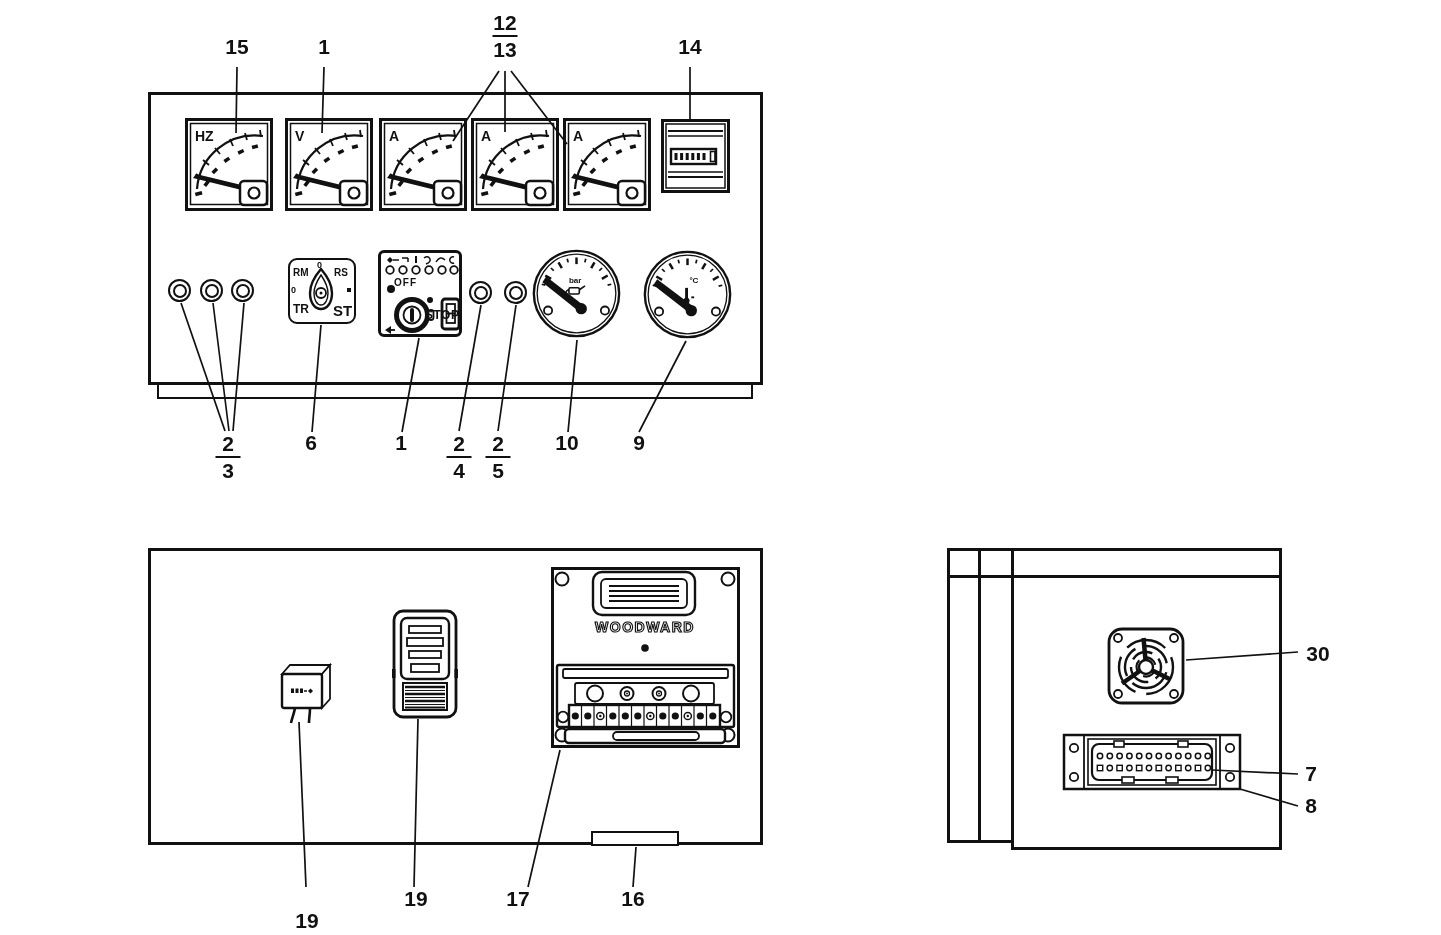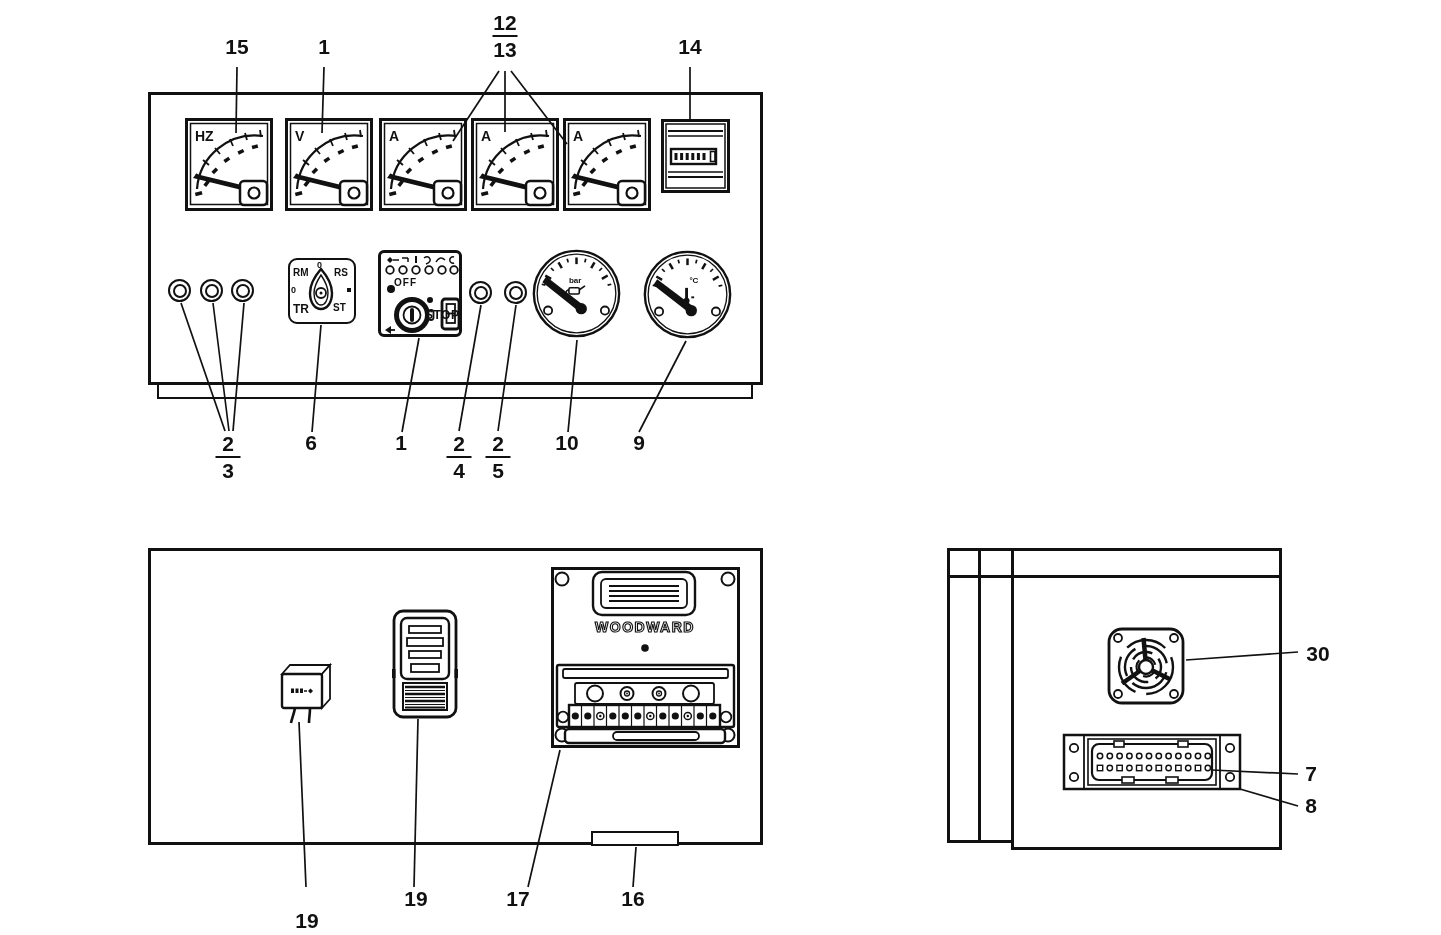--- a/index.html
+++ b/index.html
@@ -196,21 +196,21 @@
       <circle cx="31" cy="33" r="5" fill="#fff" stroke="#111" stroke-width="1.8"></circle>
       <circle cx="31" cy="33" r="1.5" fill="#111"></circle>
       <rect x="57" y="28" width="4" height="4" fill="#111"></rect>
     </svg>
   </div>
   <div class="glabel" style="left:293px;top:267px;font-size:10px">RM</div>
   <div class="glabel" style="left:317px;top:260px;font-size:9px">0</div>
   <div class="glabel" style="left:334px;top:267px;font-size:10px">RS</div>
   <div class="glabel" style="left:291px;top:285px;font-size:9px">0</div>
   <div class="glabel" style="left:293px;top:302px;font-size:12px">TR</div>
-  <div class="glabel" style="left:333px;top:302px;font-size:10px">ST</div>
+  <div class="glabel" style="left:333px;top:302px;font-size:15px">ST</div>
 
   <div class="panel" style="left:378px;top:250px;width:84px;height:87px;border-radius:6px">
     <svg viewBox="0 0 78 81" width="78" height="81" style="position:absolute;left:0;top:0">
       <g stroke="#111" stroke-width="1.5" fill="none">
         <polygon points="6,7 9,4 12,7 9,10" fill="#111" stroke="none"></polygon>
         <line x1="12" y1="7" x2="18" y2="7"></line>
         <line x1="21" y1="5" x2="27" y2="5"></line>
           <line x1="27" y1="5" x2="27" y2="9"></line>
         <line x1="35" y1="3" x2="35" y2="10" stroke-width="2"></line>
         <path d="M43 5 q4 -3 6 1 q1 3 -4 5"></path>

